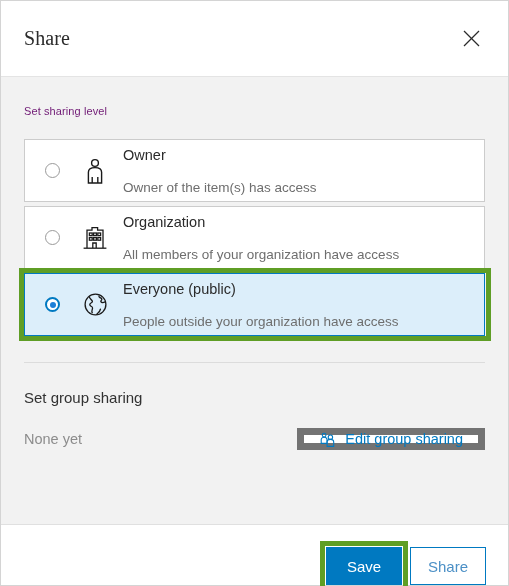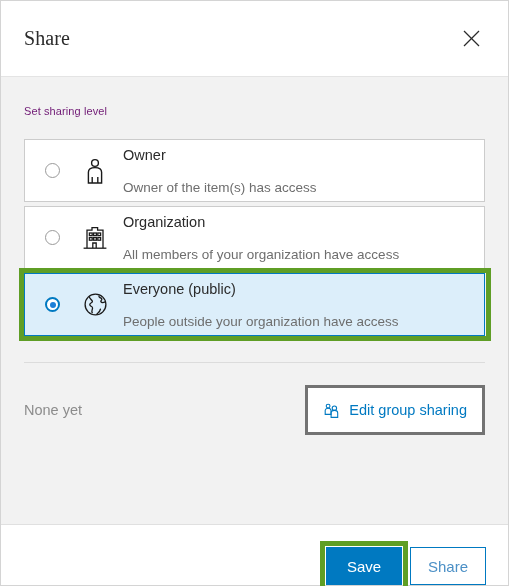--- a/index.html
+++ b/index.html
@@ -183,24 +183,24 @@
 
   .none-yet {
     font-size: 14.5px;
     color: #8c8c8c;
   }
 
   .edit-group-btn {
     display: inline-flex;
     align-items: center;
     gap: 9px;
-    height: 50px;
+    height: 22px;
     padding: 0 15px;
     background: #ffffff;
-    border: 3px solid #737373;
+    border: 7px solid #737373;
     color: #0079c1;
     font-size: 14.5px;
     font-family: "Liberation Sans", sans-serif;
     cursor: pointer;
     white-space: nowrap;
   }
   .edit-group-btn svg { display: block; }
 
   
   .dialog-footer {
@@ -324,20 +324,21 @@
         <span class="row-text">
           <span class="row-label">Everyone (public)</span>
           <span class="row-desc" style="display:block">People outside your organization have access</span>
         </span>
       </div>
 
     </div>
 
     <div class="divider"></div>
 
+    <div class="group-title">Set group sharing</div>
 
     <div class="group-row">
       <span class="none-yet">None yet</span>
       <button class="edit-group-btn">
         <span>
           <svg width="17" height="17" viewBox="0 0 17 17" fill="none" stroke="#0079c1" stroke-width="1.1">
             <circle cx="5.1" cy="4.1" r="1.9"></circle>
             <path d="M2.2 12.4V8.6c0-1.5 1.3-2.4 2.9-2.4s2.9.9 2.9 2.4v3.8z"></path>
             <circle cx="11.4" cy="6.2" r="2.2"></circle>
             <path d="M8.1 15.4v-4.3c0-1.7 1.5-2.7 3.3-2.7s3.3 1 3.3 2.7v4.3z"></path>

